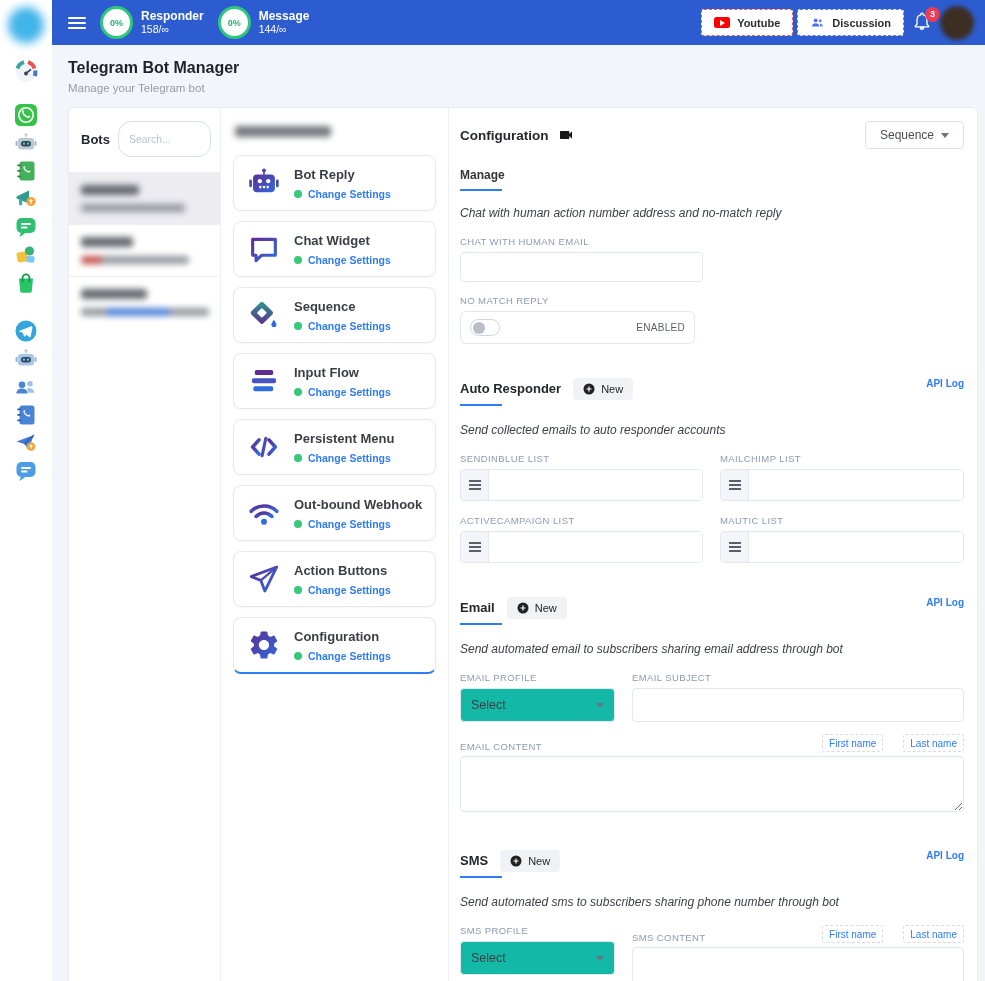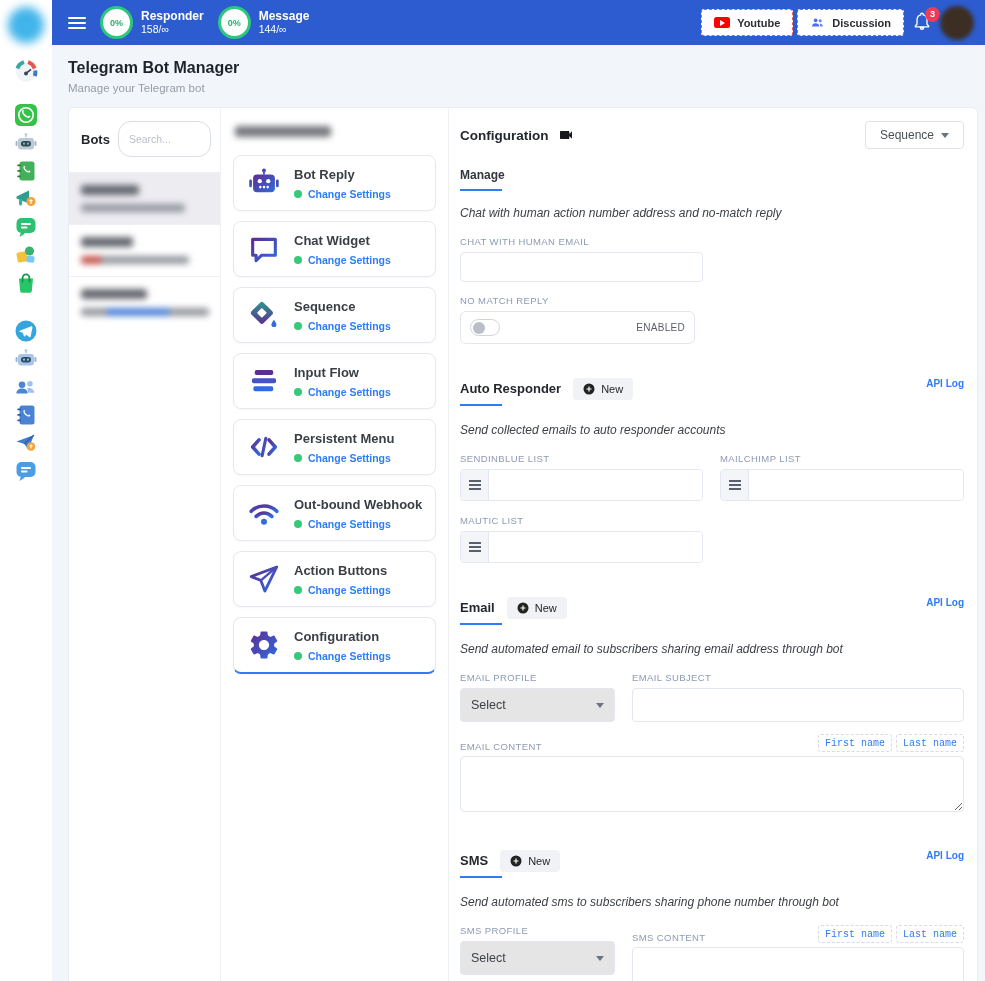--- a/index.html
+++ b/index.html
@@ -90,24 +90,24 @@
 
   .grid2 { display:grid; grid-template-columns:243px 244px; column-gap:17px; row-gap:14px; }
   .igroup { display:flex; height:32px; border:1px solid #e2e7f0; border-radius:4px; overflow:hidden; }
   .addon { width:28px; background:#f3f5f9; border-right:1px solid #e2e7f0; display:flex; align-items:center; justify-content:center; flex:none; cursor:pointer; }
   .addon-bars { width:12px; height:2px; background:#59606c; position:relative; }
   .addon-bars::before { content:""; position:absolute; left:0; top:-4px; width:12px; height:2px; background:#59606c; }
   .addon-bars::after { content:""; position:absolute; left:0; top:4px; width:12px; height:2px; background:#59606c; }
   .igroup input { flex:1; border:none; outline:none; font-size:12px; padding:0 8px; font-family:"Liberation Sans",sans-serif; }
 
   .row { display:flex; gap:17px; margin-top:16px; }
-  .sel { width:155px; height:34px; border:1px solid #e2e7f0; border-radius:4px; display:flex; align-items:center; justify-content:space-between; padding:0 10px; font-size:12.5px; color:#3c4148; cursor:pointer; background:#e5e5e5; }
+  .sel { width:155px; height:34px; border:1px solid #e2e7f0; border-radius:4px; display:flex; align-items:center; justify-content:space-between; padding:0 10px; font-size:12.5px; color:#3c4148; cursor:pointer; background:#14b8a6; }
   .inp-subject { width:332px; height:34px; }
   .tagrow { display:flex; align-items:flex-end; margin-bottom:4px; }
-  .tags { margin-left:auto; display:flex; gap:4px;font-family:Liberation Mono, monospace; }
+  .tags { margin-left:auto; display:flex; gap:20px; }
   .tag { border:1px dashed #d6dbe4; border-radius:3px; background:#fff; color:#2f7df6; font-size:10px; padding:2.5px 6px; cursor:pointer; }
   textarea.tx { border:1px solid #e2e7f0; border-radius:4px; resize:vertical; outline:none; font-family:"Liberation Sans",sans-serif; font-size:12px; padding:6px 8px; }
   .tx-email { width:504px; height:56px; }
   .tx-sms { width:332px; height:56px; }
 </style>
 </head>
 <body>
 
 <div class="app">
 
@@ -554,20 +554,29 @@
             <div>
               <div class="lbl">MAILCHIMP LIST</div>
               <div class="igroup">
                 <span class="addon">
                     <span class="addon-bars"></span>
                   </span>
                 <input style="">
               </div>
             </div>
             <div>
+              <div class="lbl">ACTIVECAMPAIGN LIST</div>
+              <div class="igroup">
+                <span class="addon">
+                    <span class="addon-bars"></span>
+                  </span>
+                <input style="">
+              </div>
+            </div>
+            <div>
               <div class="lbl">MAUTIC LIST</div>
               <div class="igroup">
                 <span class="addon">
                     <span class="addon-bars"></span>
                   </span>
                 <input style="">
               </div>
             </div>
           </div>
 

